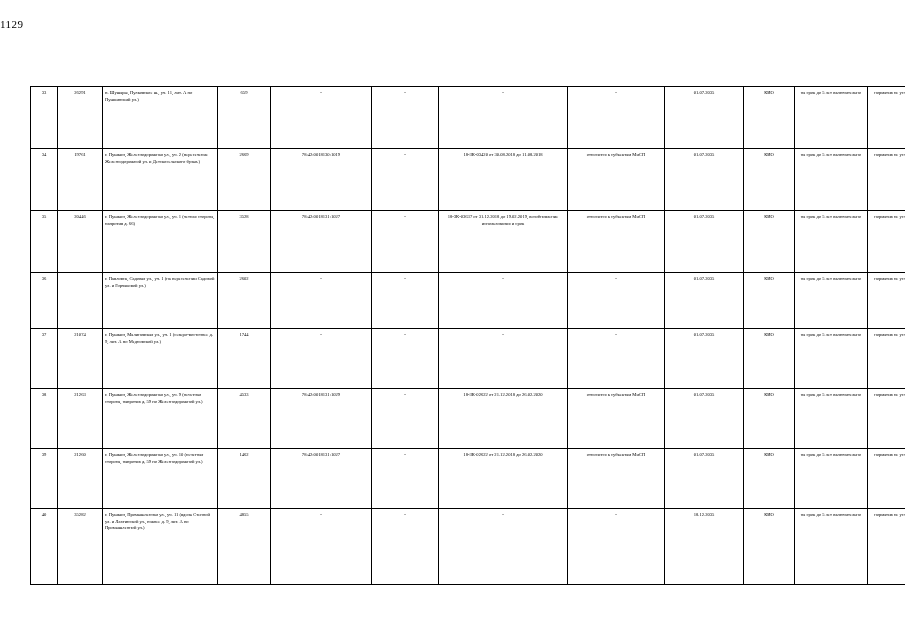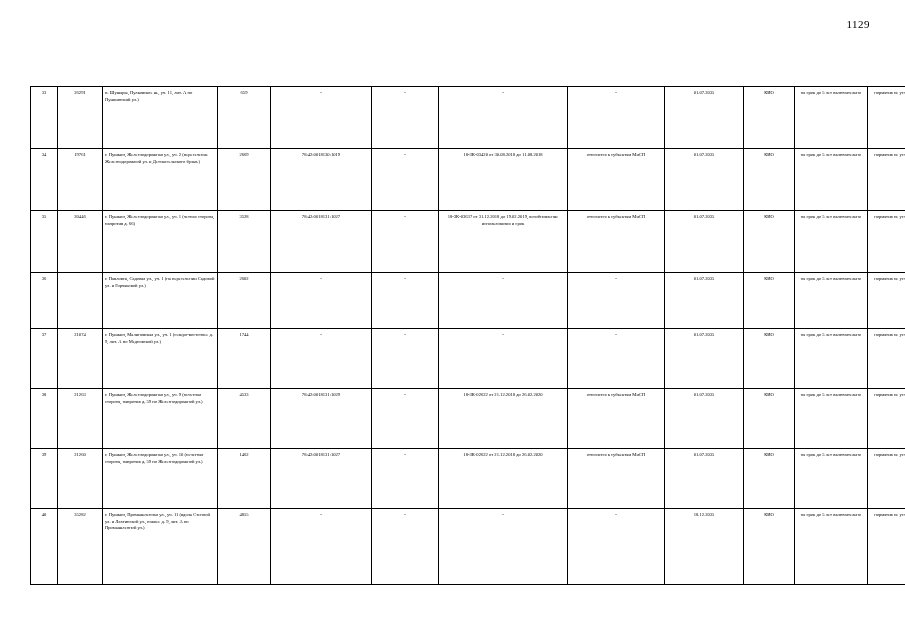--- a/index.html
+++ b/index.html
@@ -18,21 +18,21 @@
     position: relative;
     width: 905px;
     height: 640px;
     background: #ffffff;
   }
   .page-number {
     position: absolute;
     top: 18px;
     left: 0;
     width: 870px;
-    text-align: right;
+    text-align: left;
     font-size: 11px;
     font-family: "Liberation Serif", serif;
     letter-spacing: 0.5px;
   }
   .table-wrap {
     position: absolute;
     top: 86px;
     left: 30px;
     width: 846px;
   }

